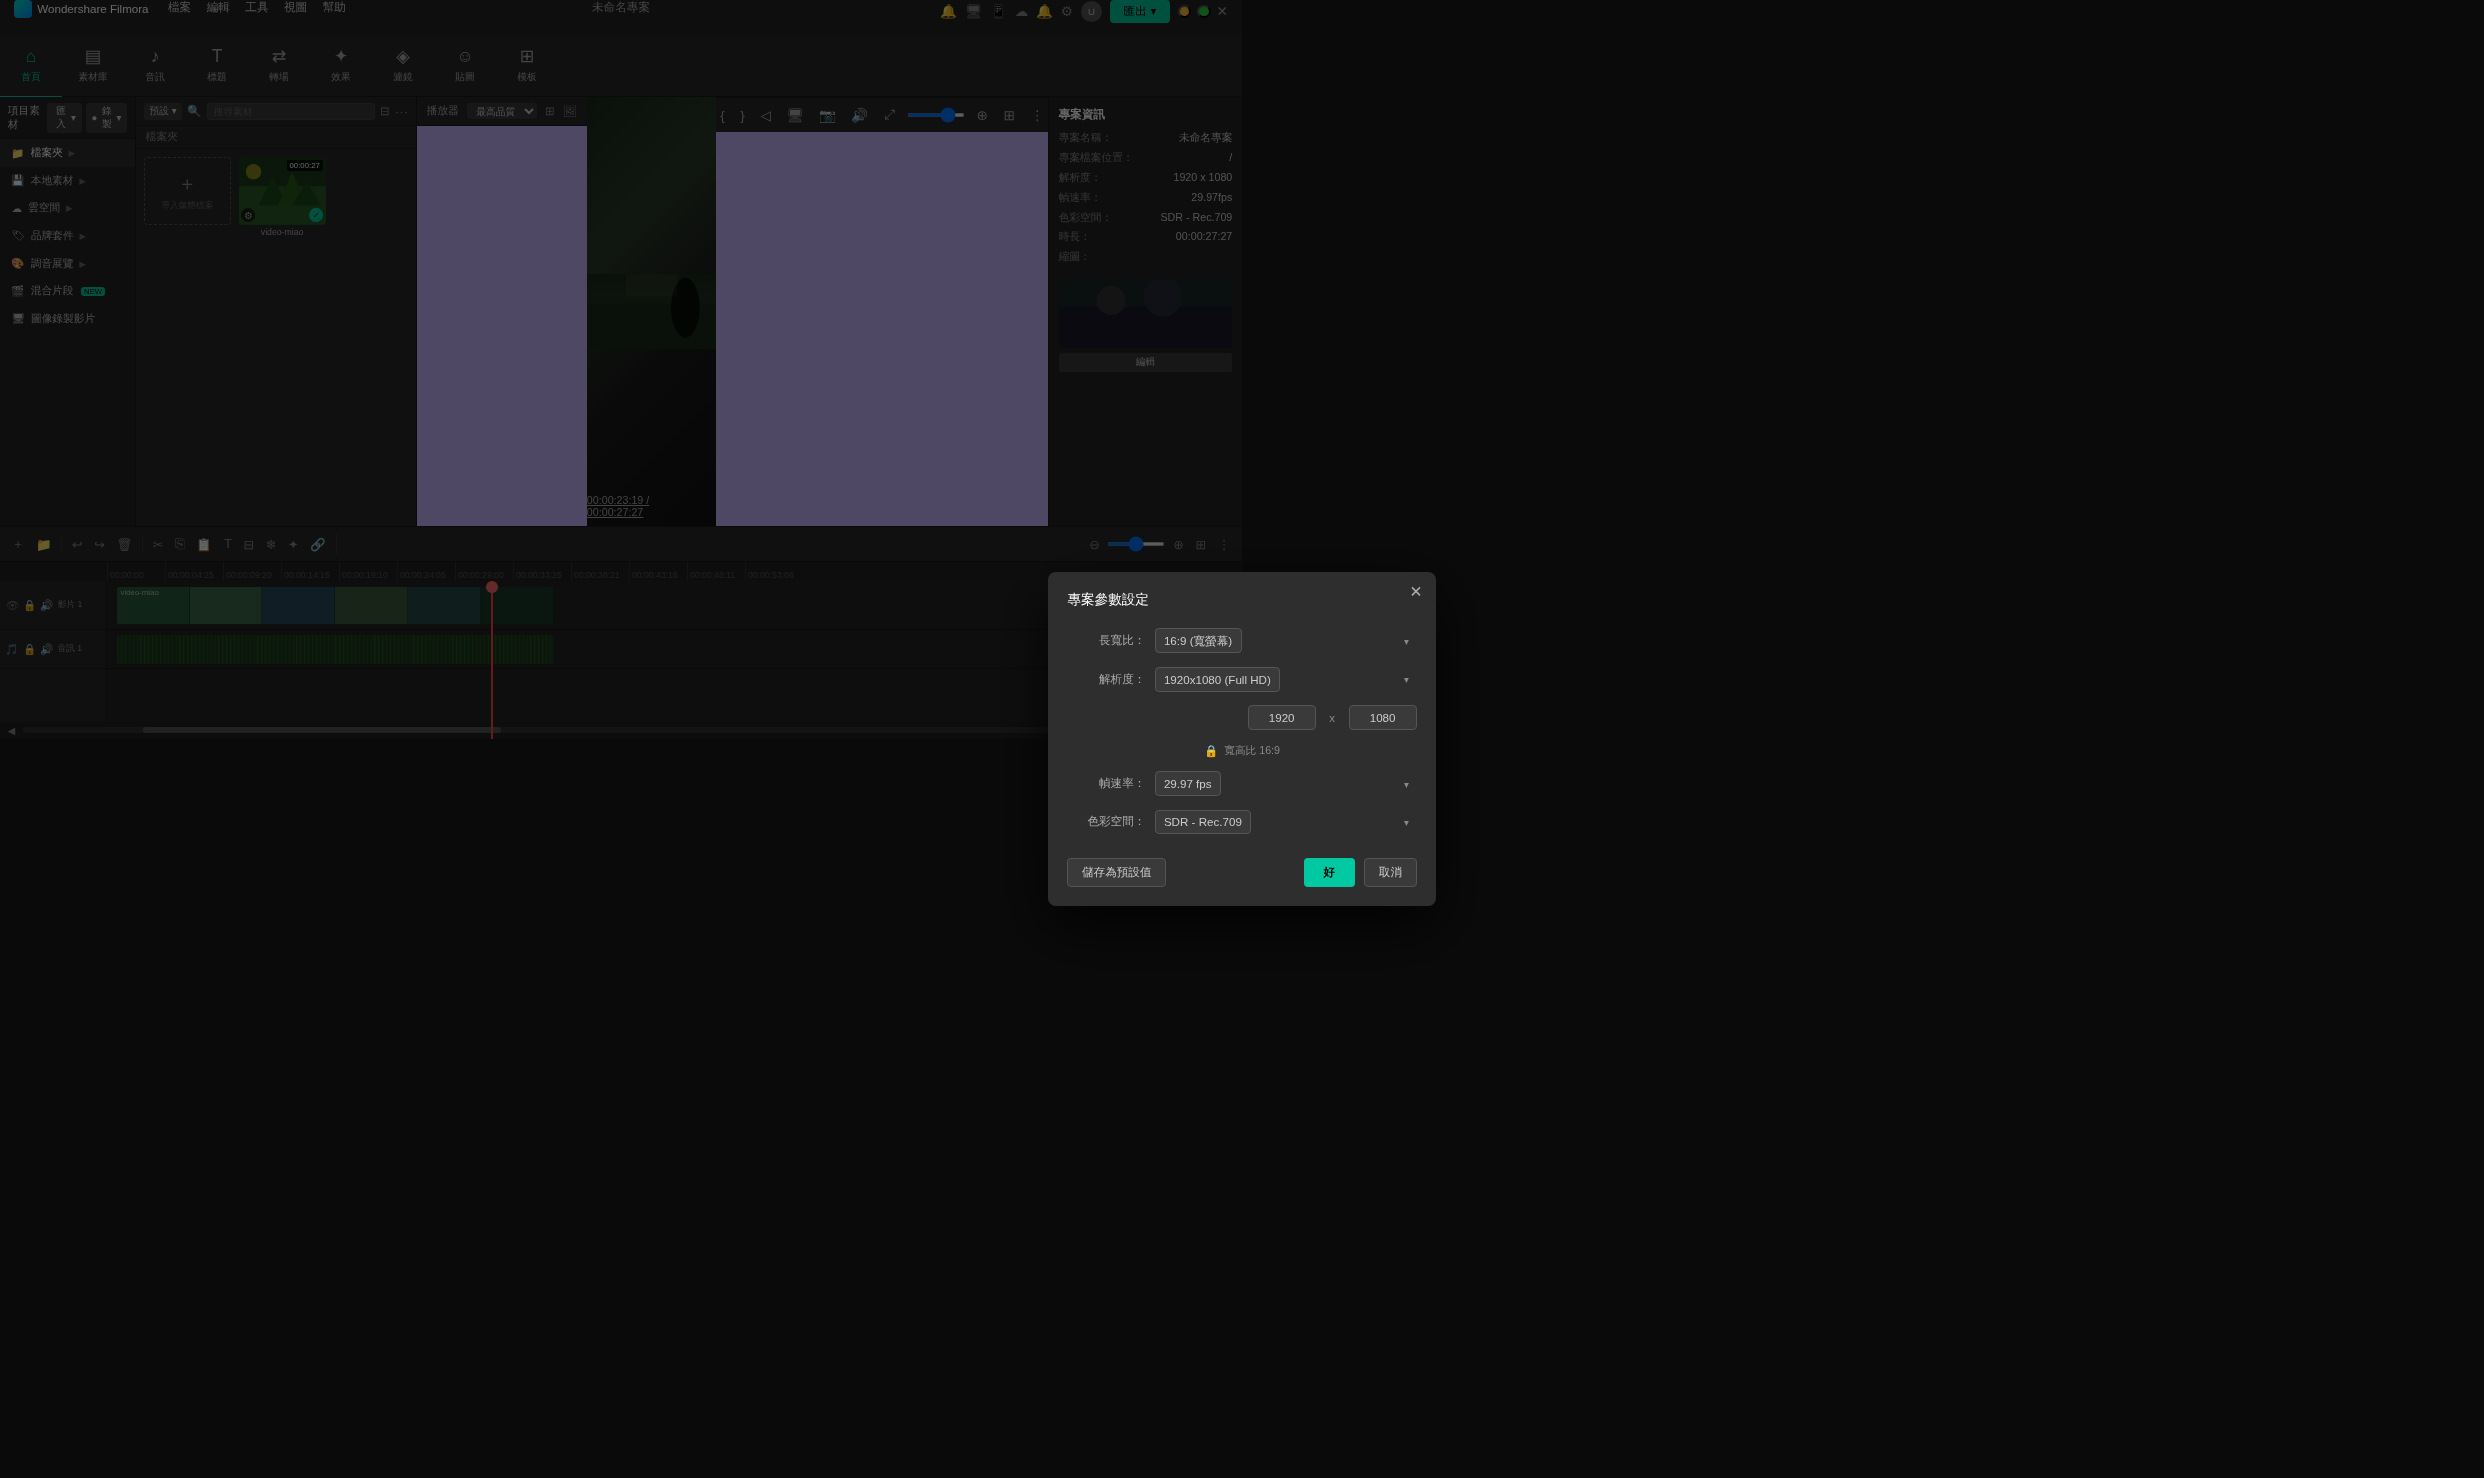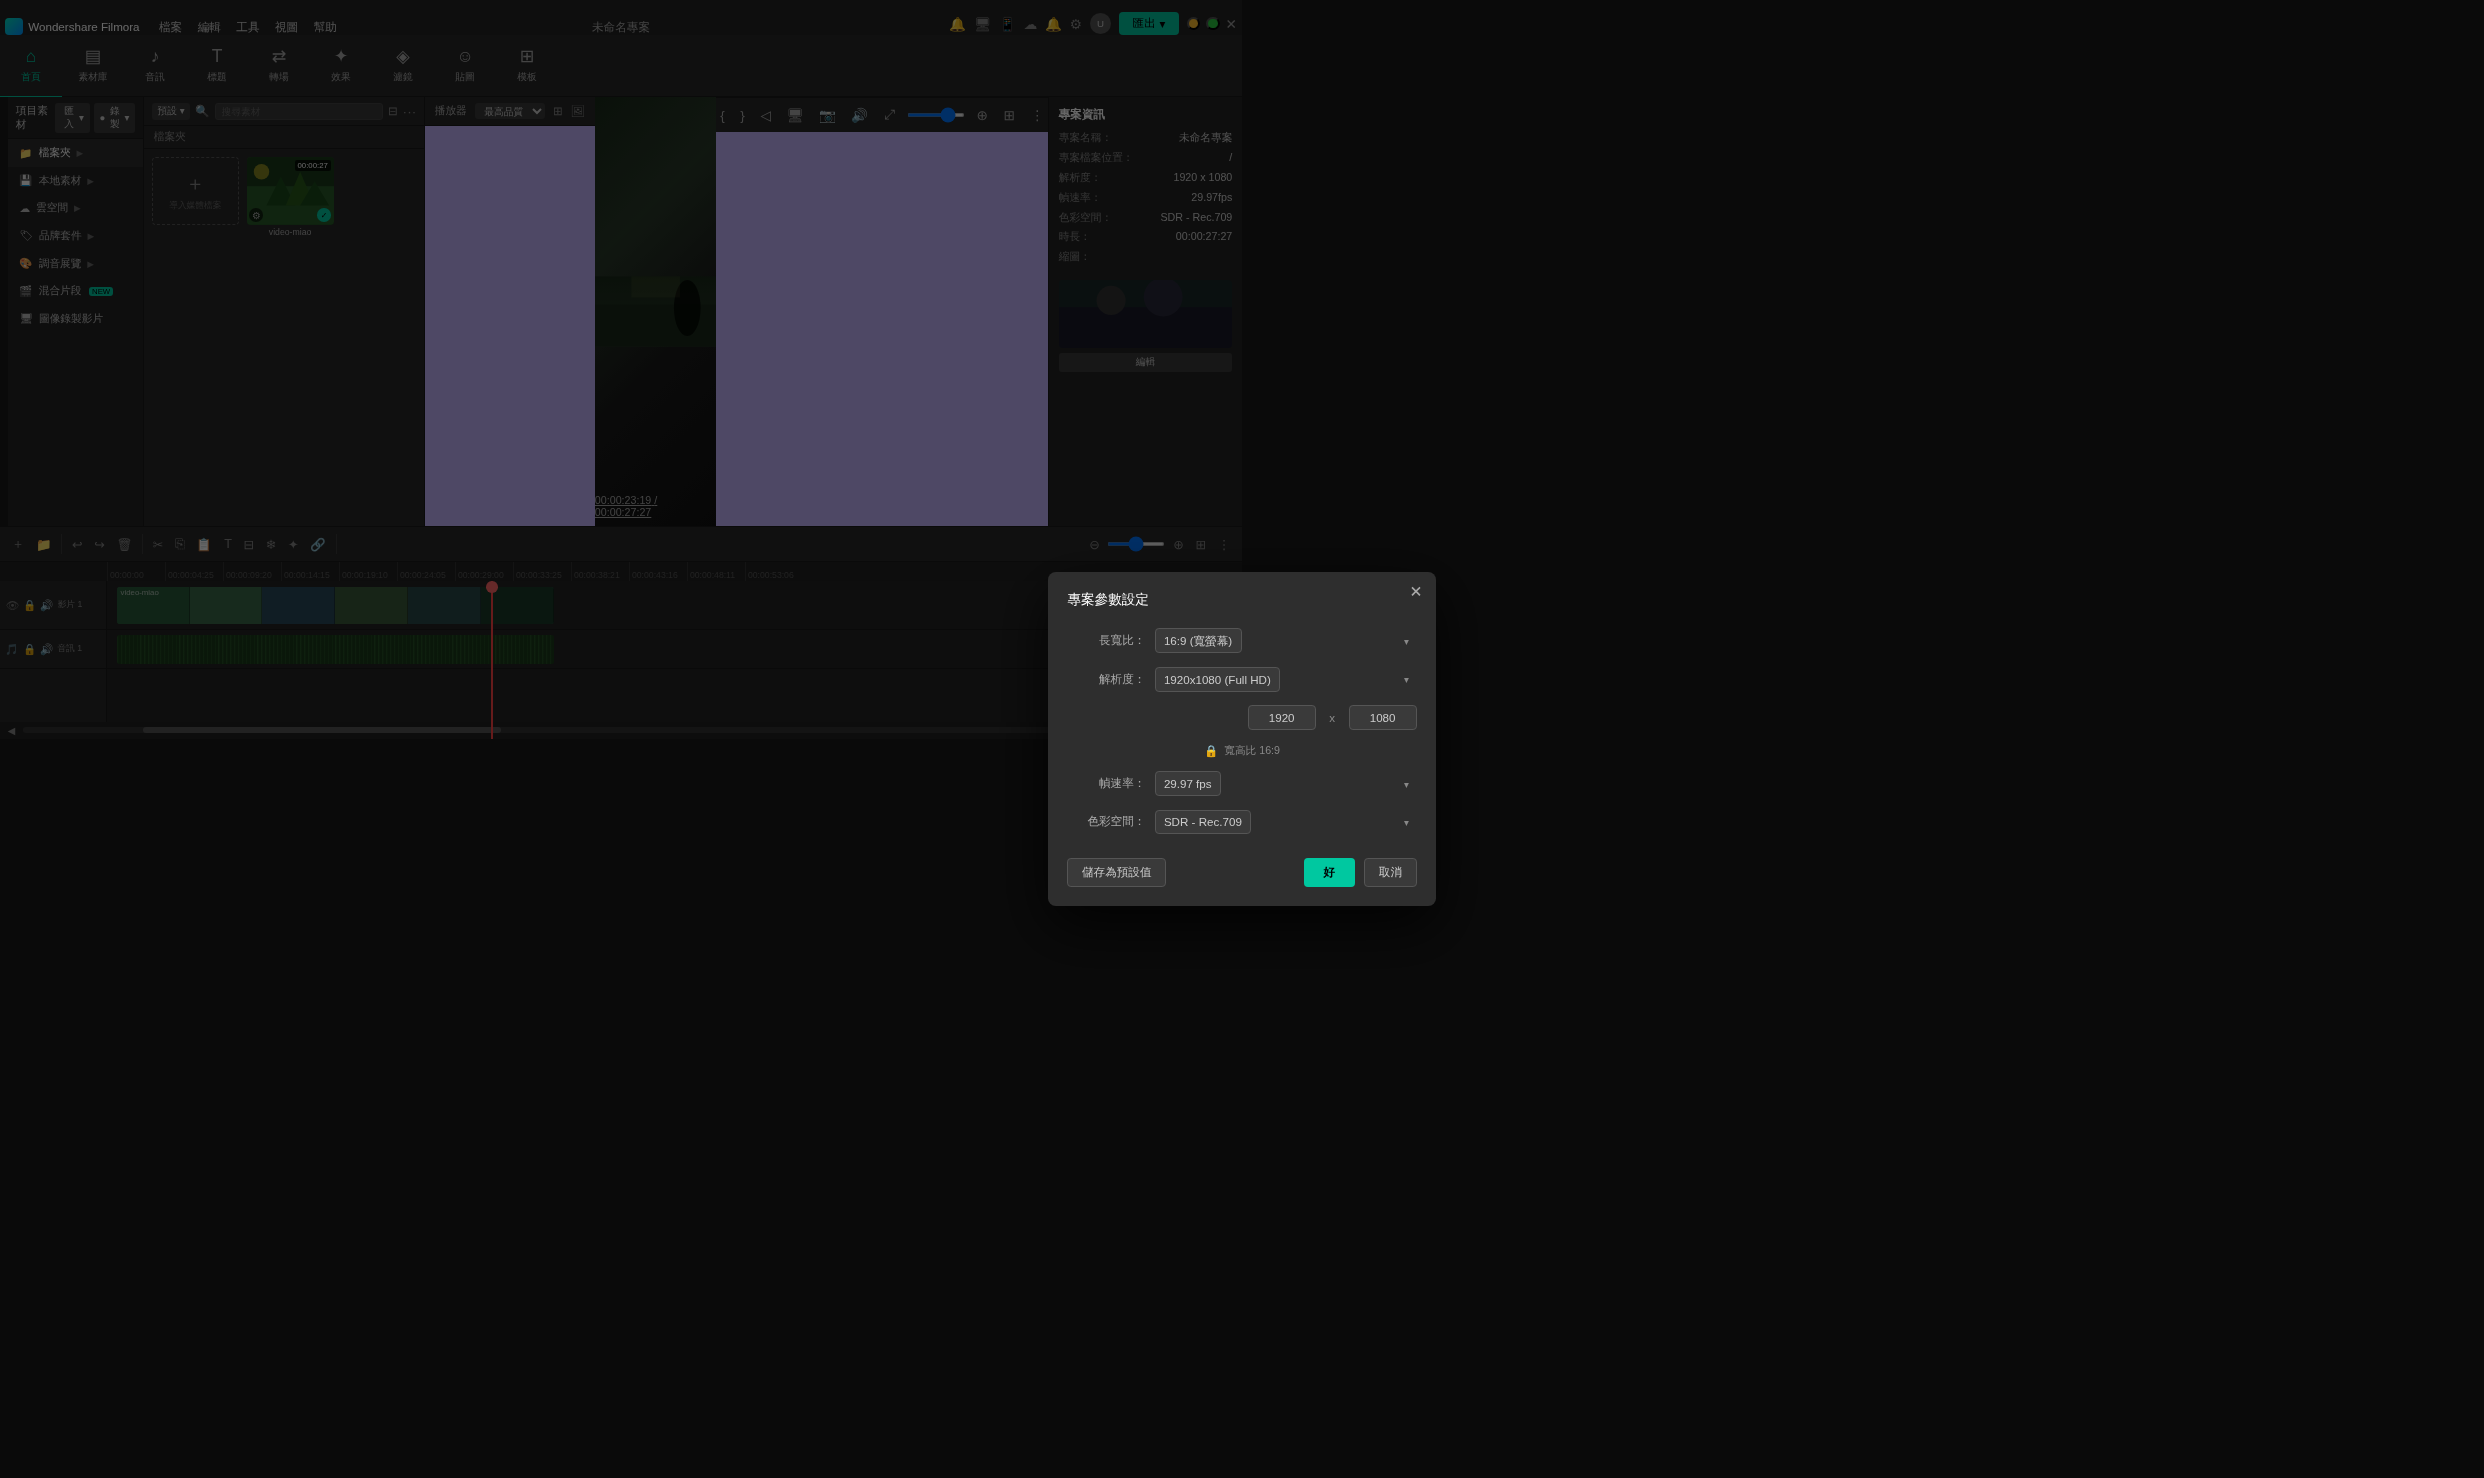--- a/index.html
+++ b/index.html
@@ -12,22 +12,22 @@
       height: 739px;
       overflow: hidden;
       position: relative;
     }
 
     
     .titlebar {
       height: 35px;
       background: #252525;
       display: flex;
-      align-items: flex-end;
-      padding: 0 5px;
+      align-items: flex-start;
+      padding: 0 14px;
       position: relative;
       user-select: none;
     }
     .titlebar-logo {
       display: flex;
       align-items: center;
       gap: 5.8px;
       color: #fff;
       font-size: 11.6px;
     }
@@ -108,21 +108,20 @@
       border-bottom: 1.9px solid #00c8a0;
     }
     .tool-icon {
       font-size: 17.5px;
     }
 
     
     .main-layout {
       display: flex;
       height: calc(739px - 35px - 62px);
-      margin-left: 8px;
     }
 
     
     .left-panel {
       width: 136px;
       background: #252525;
       border-right: 1px solid #1a1a1a;
       display: flex;
       flex-direction: column;
     }

